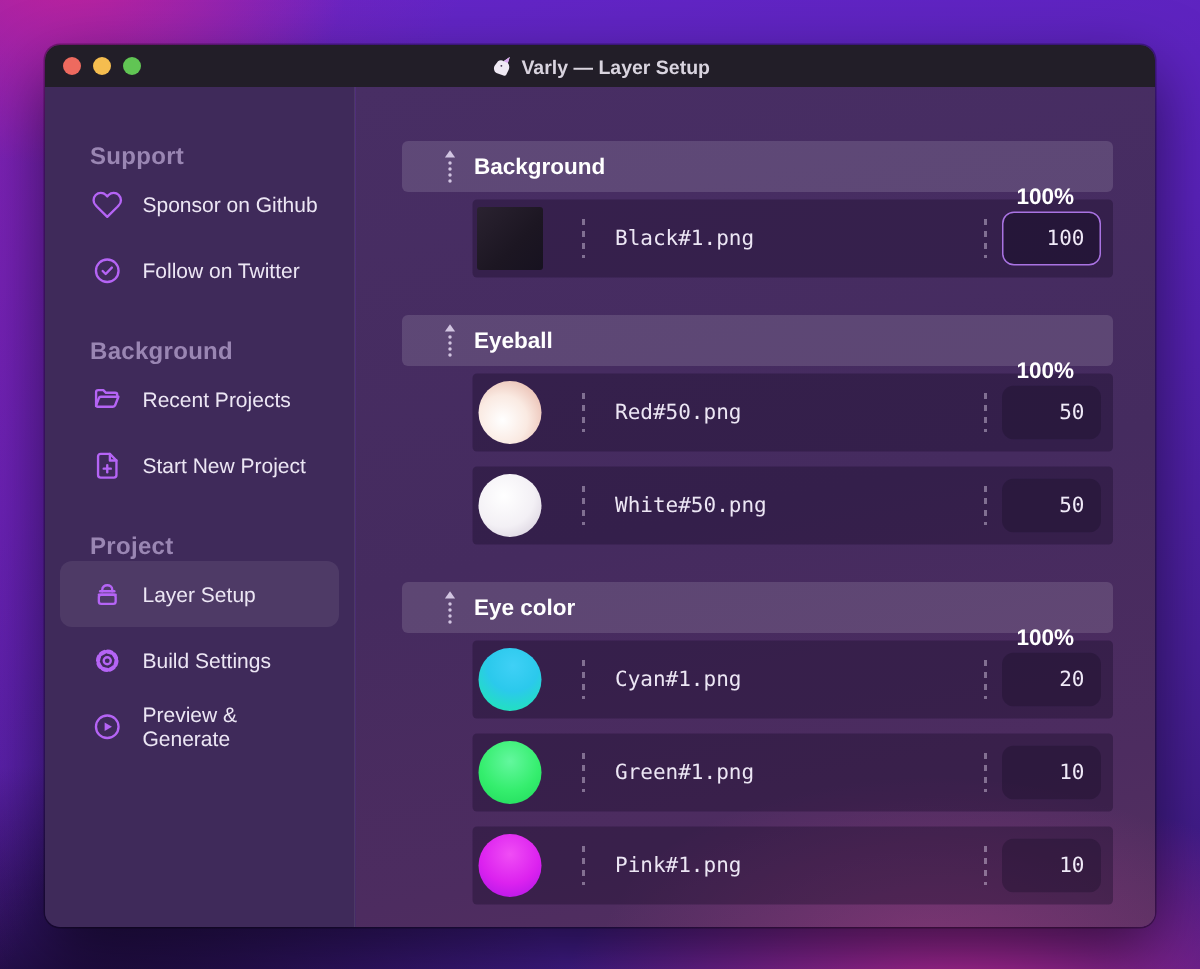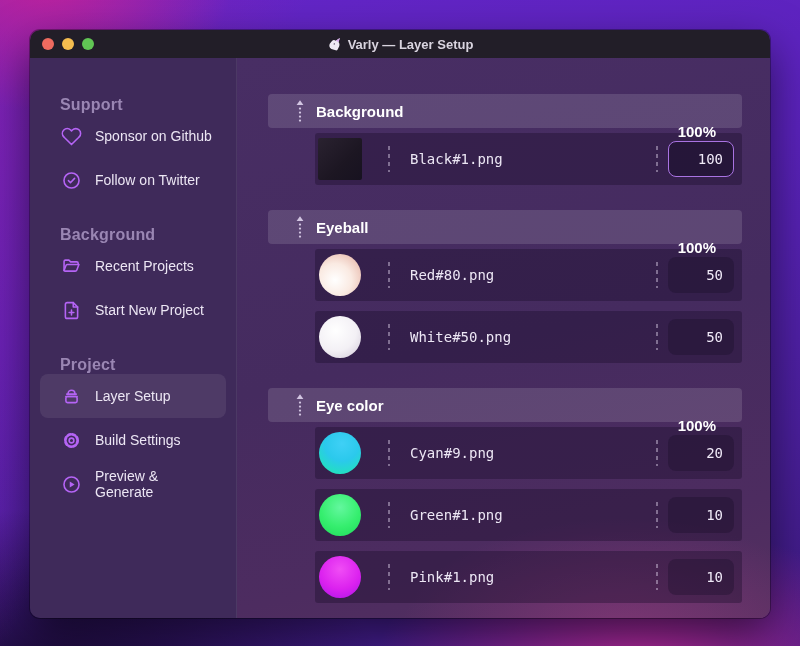--- a/index.html
+++ b/index.html
@@ -259,21 +259,21 @@
               </svg>
           </span>
           <span class="group-title">Eyeball</span>
           <span class="group-opacity">100%</span>
         </div>
         <div class="layer-row" data-thumb="red">
           <span class="thumb">
               <span class="thumb-inner"></span>
             </span>
           <span class="dashed-sep"></span>
-          <span class="layer-file">Red#80.png</span>
+          <span class="layer-file">Red#50.png</span>
           <span class="value-wrap">
             <span class="dashed-sep" style="margin-left:0"></span>
             <input class="value-input" type="text" value="50" style="">
           </span>
         </div>
         <div class="layer-row" data-thumb="white">
           <span class="thumb">
               <span class="thumb-inner"></span>
             </span>
           <span class="dashed-sep"></span>
@@ -297,21 +297,21 @@
               </svg>
           </span>
           <span class="group-title">Eye color</span>
           <span class="group-opacity">100%</span>
         </div>
         <div class="layer-row" data-thumb="cyan">
           <span class="thumb">
               <span class="thumb-inner"></span>
             </span>
           <span class="dashed-sep"></span>
-          <span class="layer-file">Cyan#9.png</span>
+          <span class="layer-file">Cyan#1.png</span>
           <span class="value-wrap">
             <span class="dashed-sep" style="margin-left:0"></span>
             <input class="value-input" type="text" value="20" style="">
           </span>
         </div>
         <div class="layer-row" data-thumb="green">
           <span class="thumb">
               <span class="thumb-inner"></span>
             </span>
           <span class="dashed-sep"></span>

